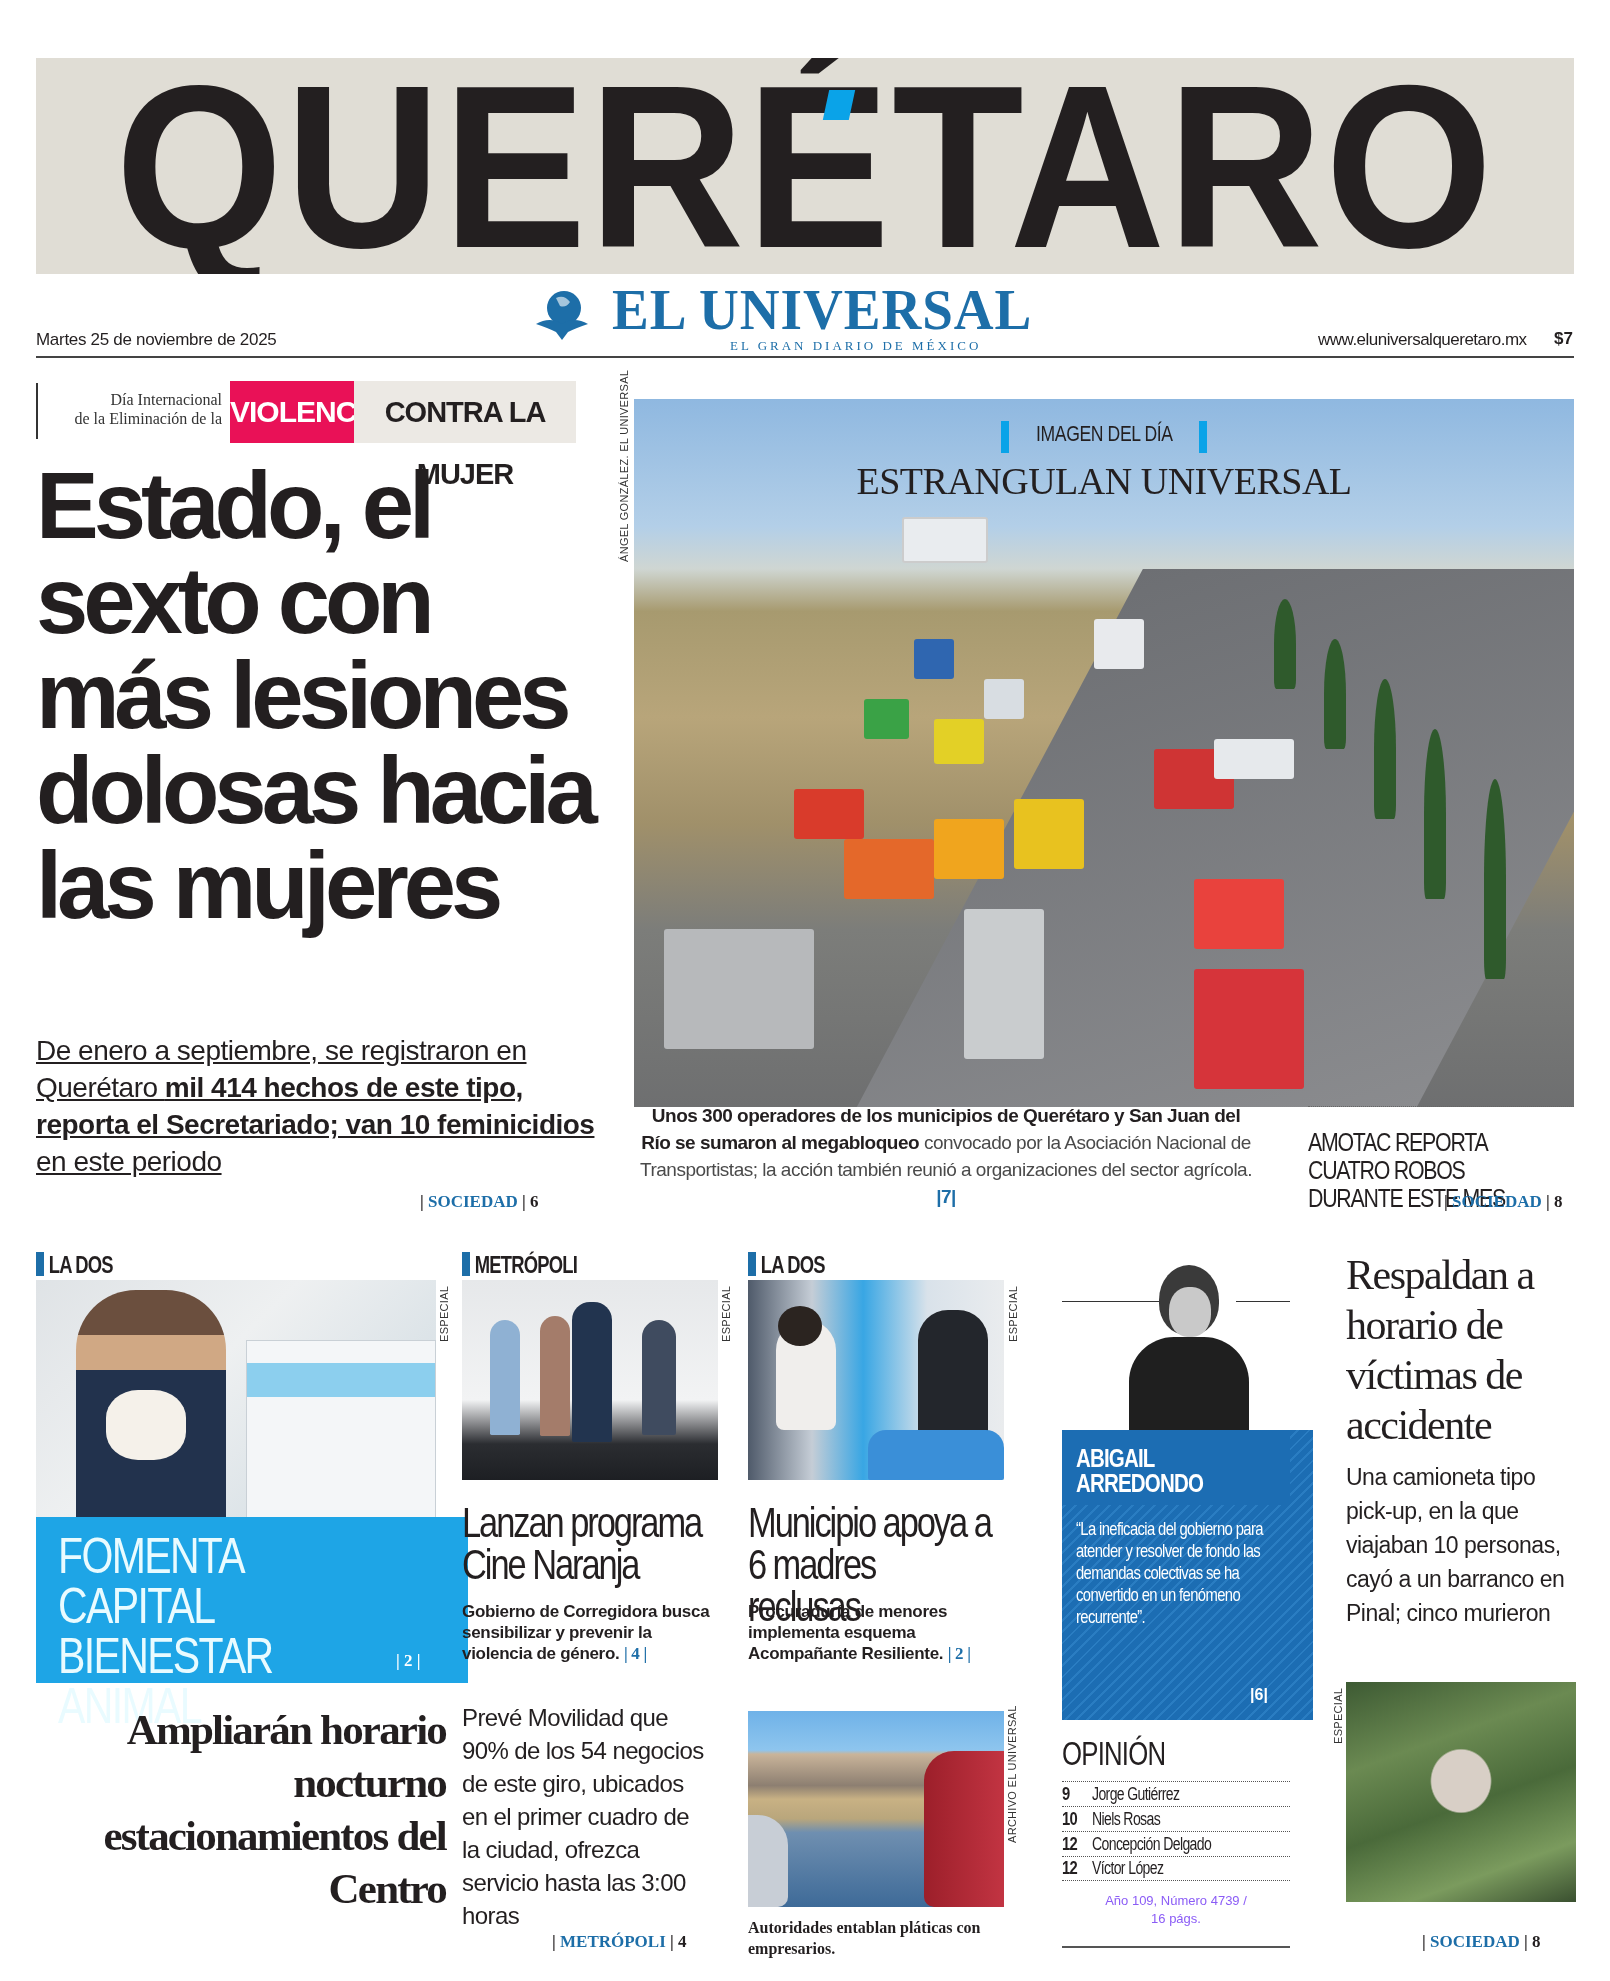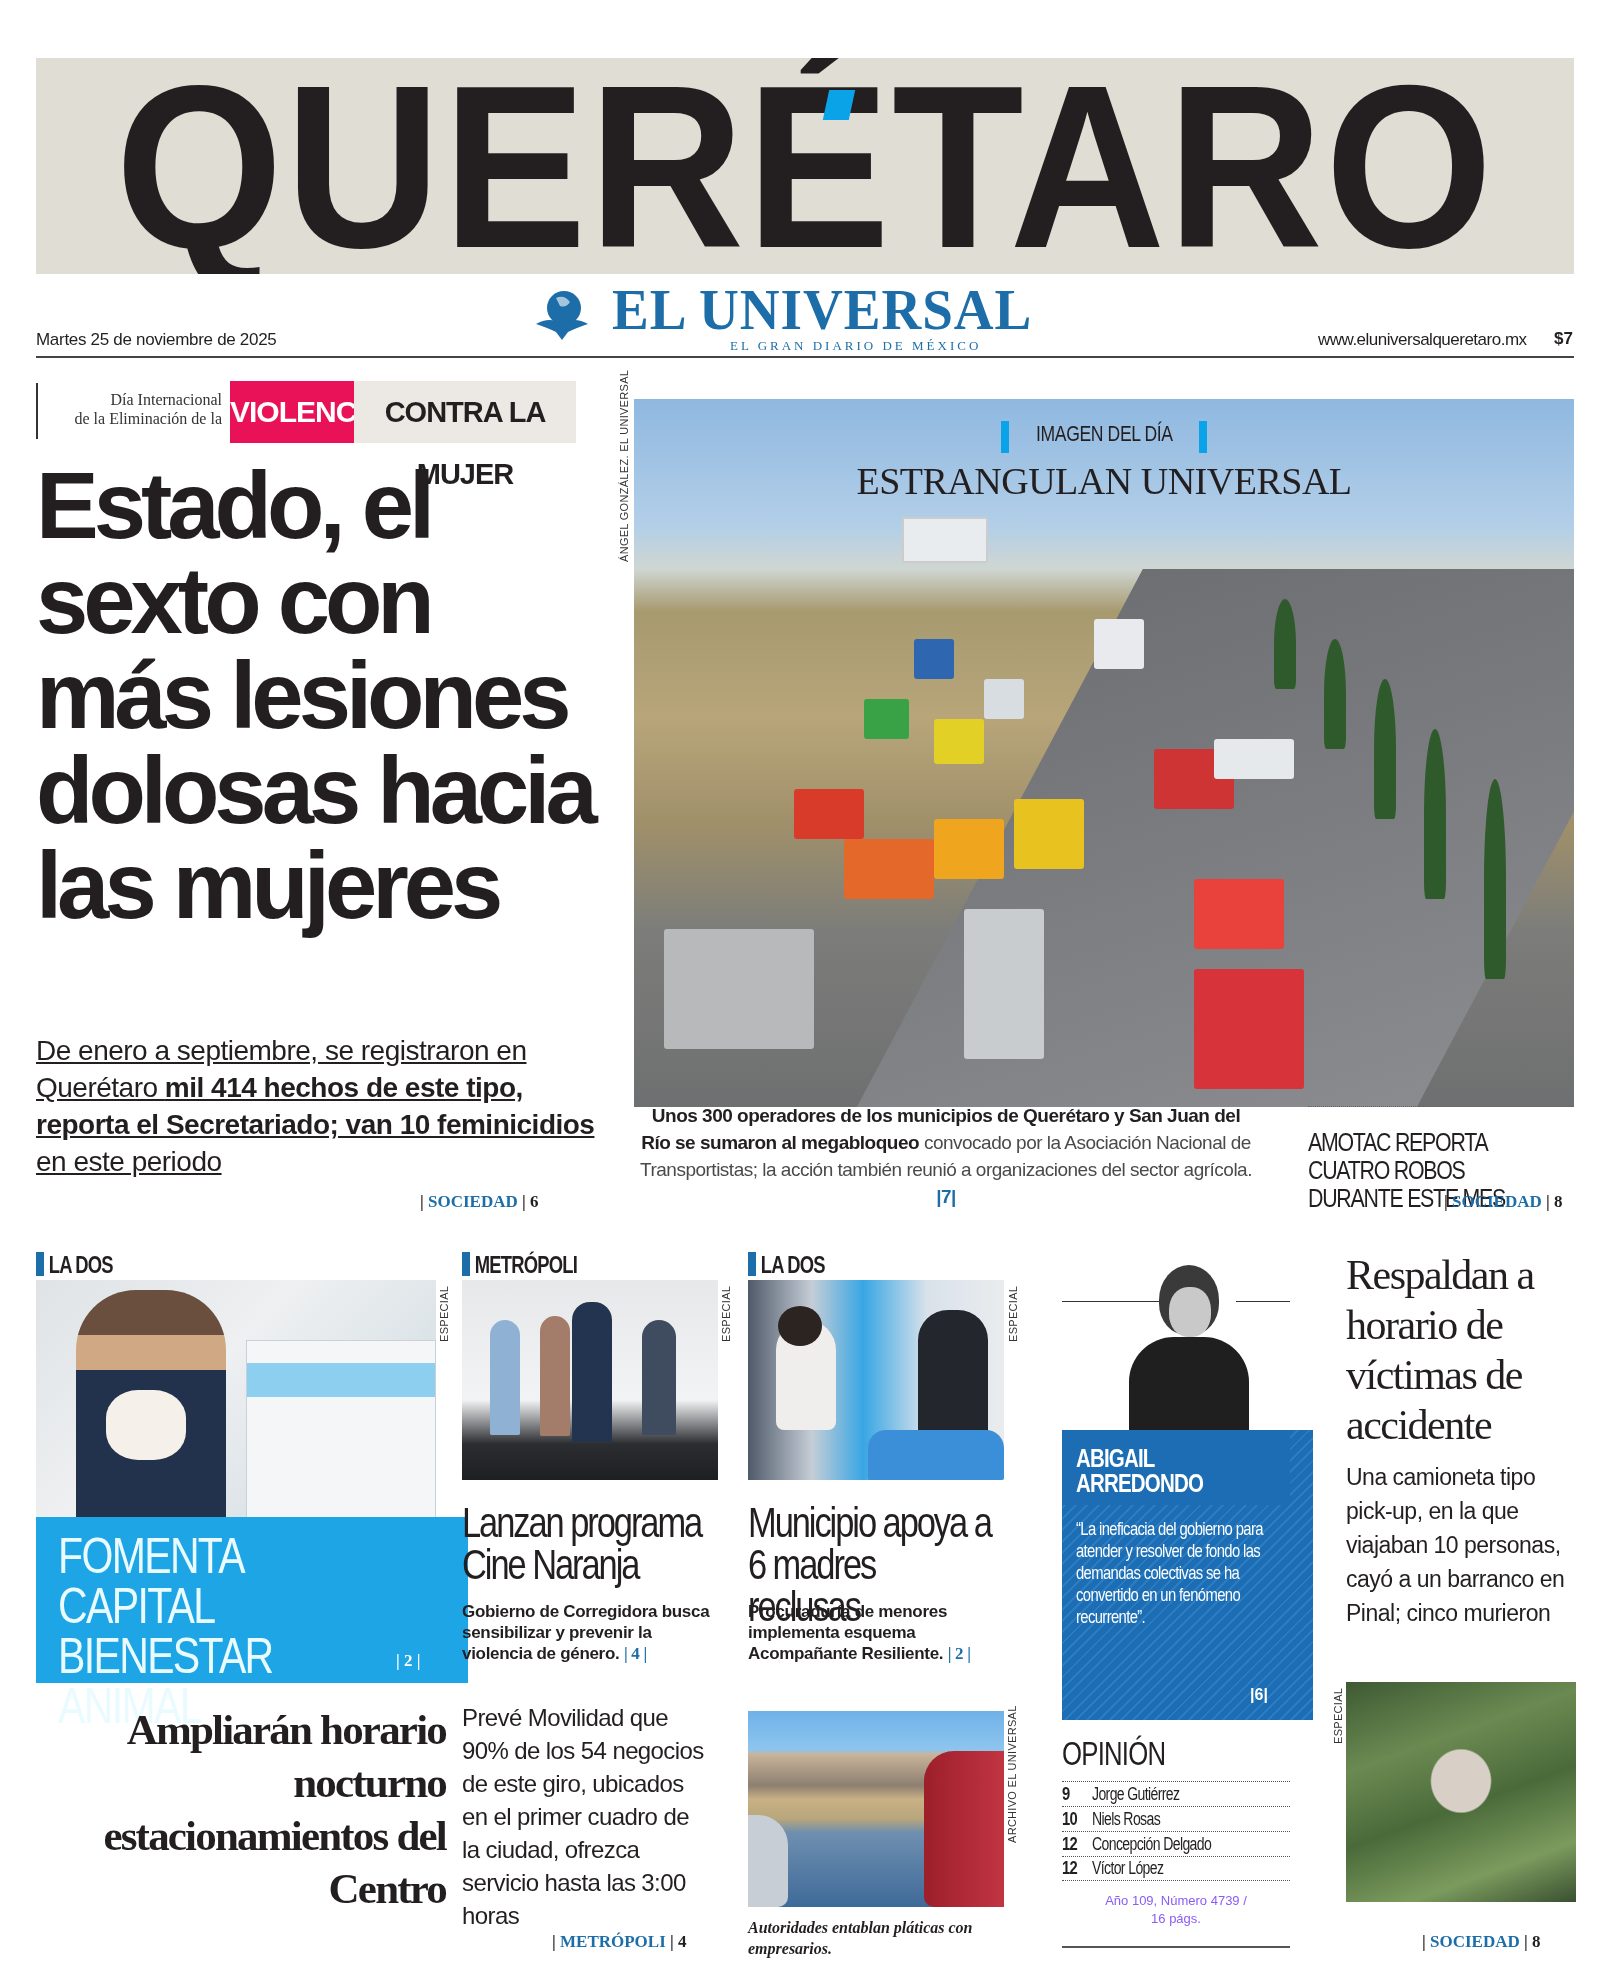--- a/index.html
+++ b/index.html
@@ -119,21 +119,21 @@
   .acc-ref { left: 1422px; top: 1932px; }
 
   
   .amp-head { left: 36px; top: 1703px; width: 410px; text-align: right; font-family: "Liberation Serif", serif; font-weight: 700; font-size: 43px; line-height: 53px; letter-spacing: -1.8px; color: #231f20; }
   .mov-deck { left: 462px; top: 1701px; width: 250px; font-size: 24px; line-height: 33px; letter-spacing: -0.6px; color: #231f20; }
   .mov-ref { left: 552px; top: 1932px; }
   .photo-park { left: 748px; top: 1711px; width: 256px; height: 196px;
     background: linear-gradient(180deg, #6fb2e8 0%, #8ec5ee 20%, #c9b49a 22%, #8d7f71 38%, #c8b184 45%, #b9a67c 55%, #6f8fb0 62%, #3e6a98 100%); }
   .car-red { position: absolute; right: 0; top: 40px; width: 80px; height: 156px; background: linear-gradient(90deg, #9c1f2a, #c23442); border-radius: 30px 0 0 10px; }
   .car-white { position: absolute; left: 0; top: 104px; width: 40px; height: 92px; background: #c8ced6; border-radius: 0 30px 10px 0; }
-  .park-caption { left: 748px; top: 1917px; width: 270px; font-family: "Liberation Serif", serif; font-weight: 700; font-size: 16px; line-height: 21px; color: #231f20; font-style: italic; }
+  .park-caption { left: 748px; top: 1917px; width: 270px; font-family: "Liberation Serif", serif; font-weight: 700; font-size: 16px; line-height: 21px; color: #231f20; }
 </style>
 </head>
 <body>
 
 <div class="abs masthead">
   <div class="masthead-title">QUERÉTARO</div>
   <div class="accent-mark"></div>
 </div>
 
 <div class="abs logo-row">

